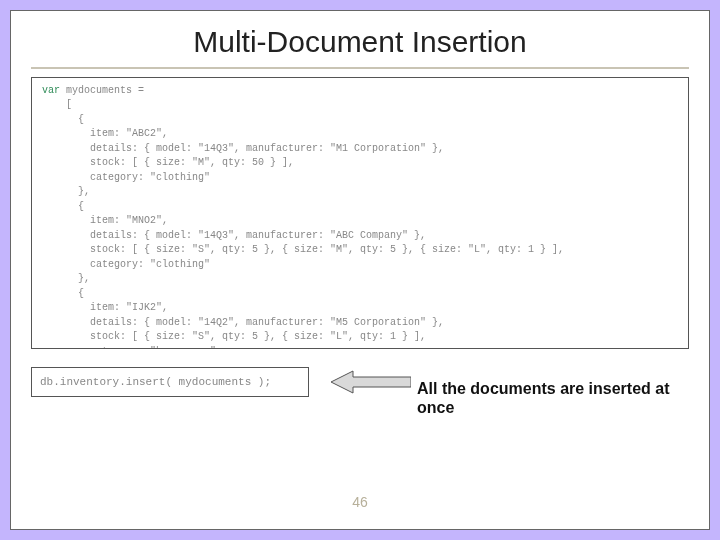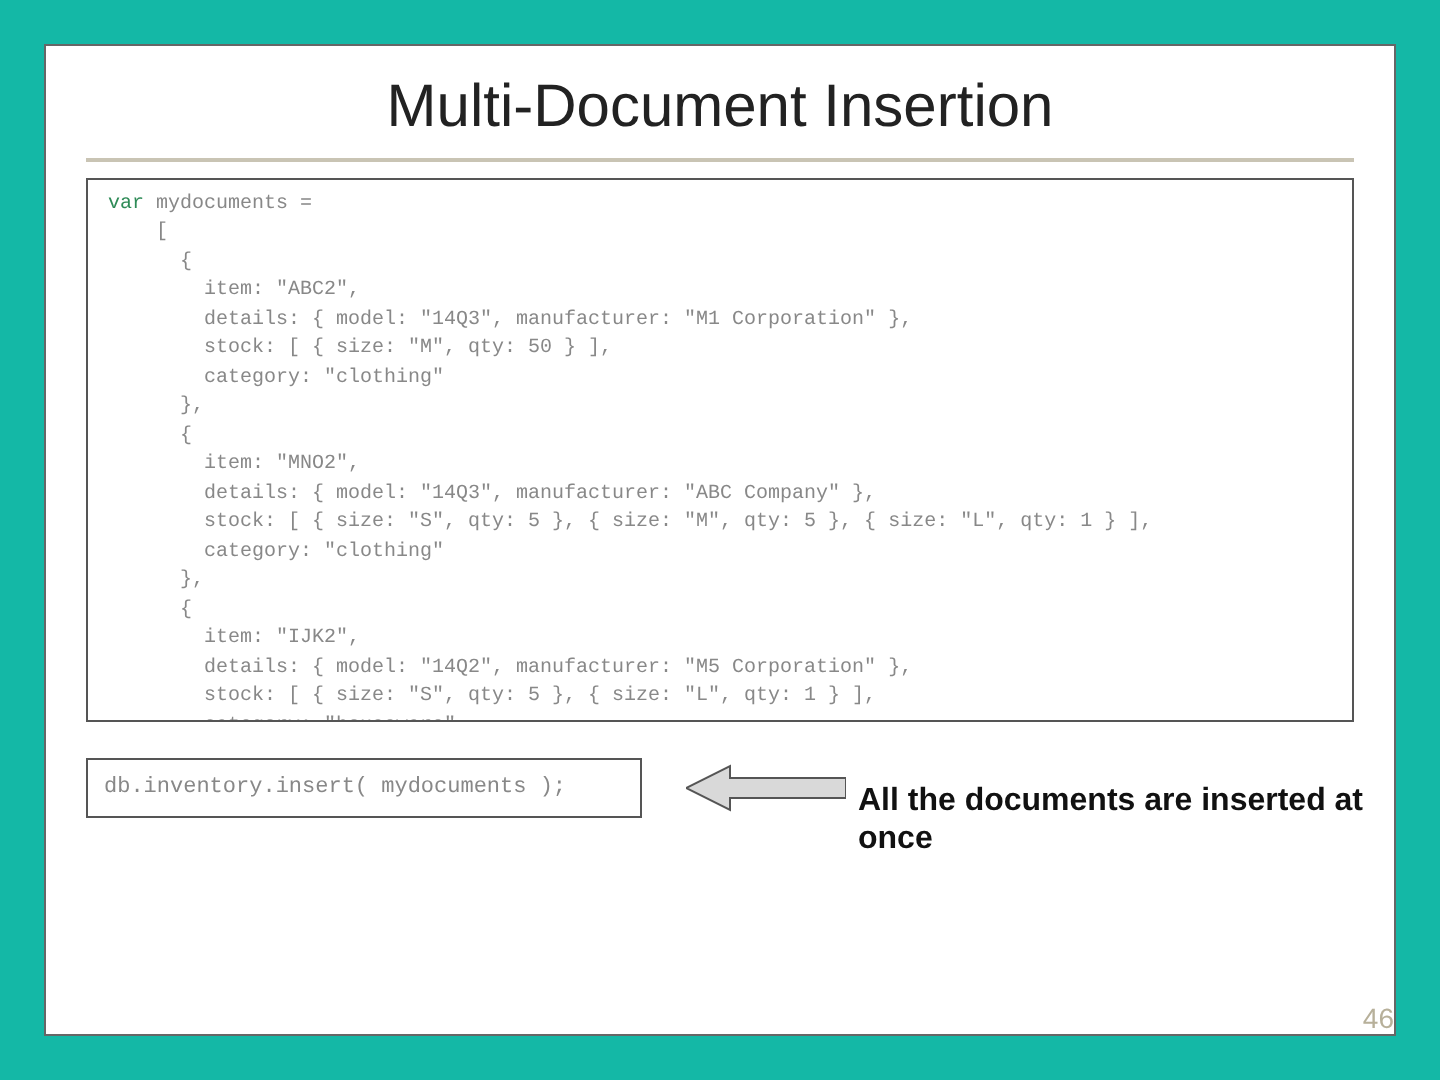--- a/index.html
+++ b/index.html
@@ -4,22 +4,22 @@
 <style>
   * { box-sizing: border-box; margin: 0; padding: 0; }
   html, body { width: 720px; height: 540px; }
   body {
     font-family: Arial, Helvetica, sans-serif;
     background: #fff;
   }
   .slide {
     width: 720px;
     height: 540px;
-    background: #14b8a6;
-    padding: 22px;
+    background: #c4b5fd;
+    padding: 10px;
     position: relative;
   }
   .inner {
     width: 100%;
     height: 100%;
     background: #ffffff;
     border: 1px solid #666;
     position: relative;
     padding: 12px 20px 0 20px;
   }
@@ -83,24 +83,24 @@
     left: 386px;
     top: 20px;
     font-size: 16px;
     font-weight: 700;
     color: #111;
     line-height: 1.2;
     width: 260px;
   }
   .pagenum {
     position: absolute;
-    bottom: 0;
+    bottom: 19px;
     left: 0;
     width: 100%;
-    text-align: right;
+    text-align: center;
     font-size: 14px;
     color: #b7b09a;
   }
 </style>
 </head>
 <body>
 
 <div class="slide">
   <div class="inner">
 

